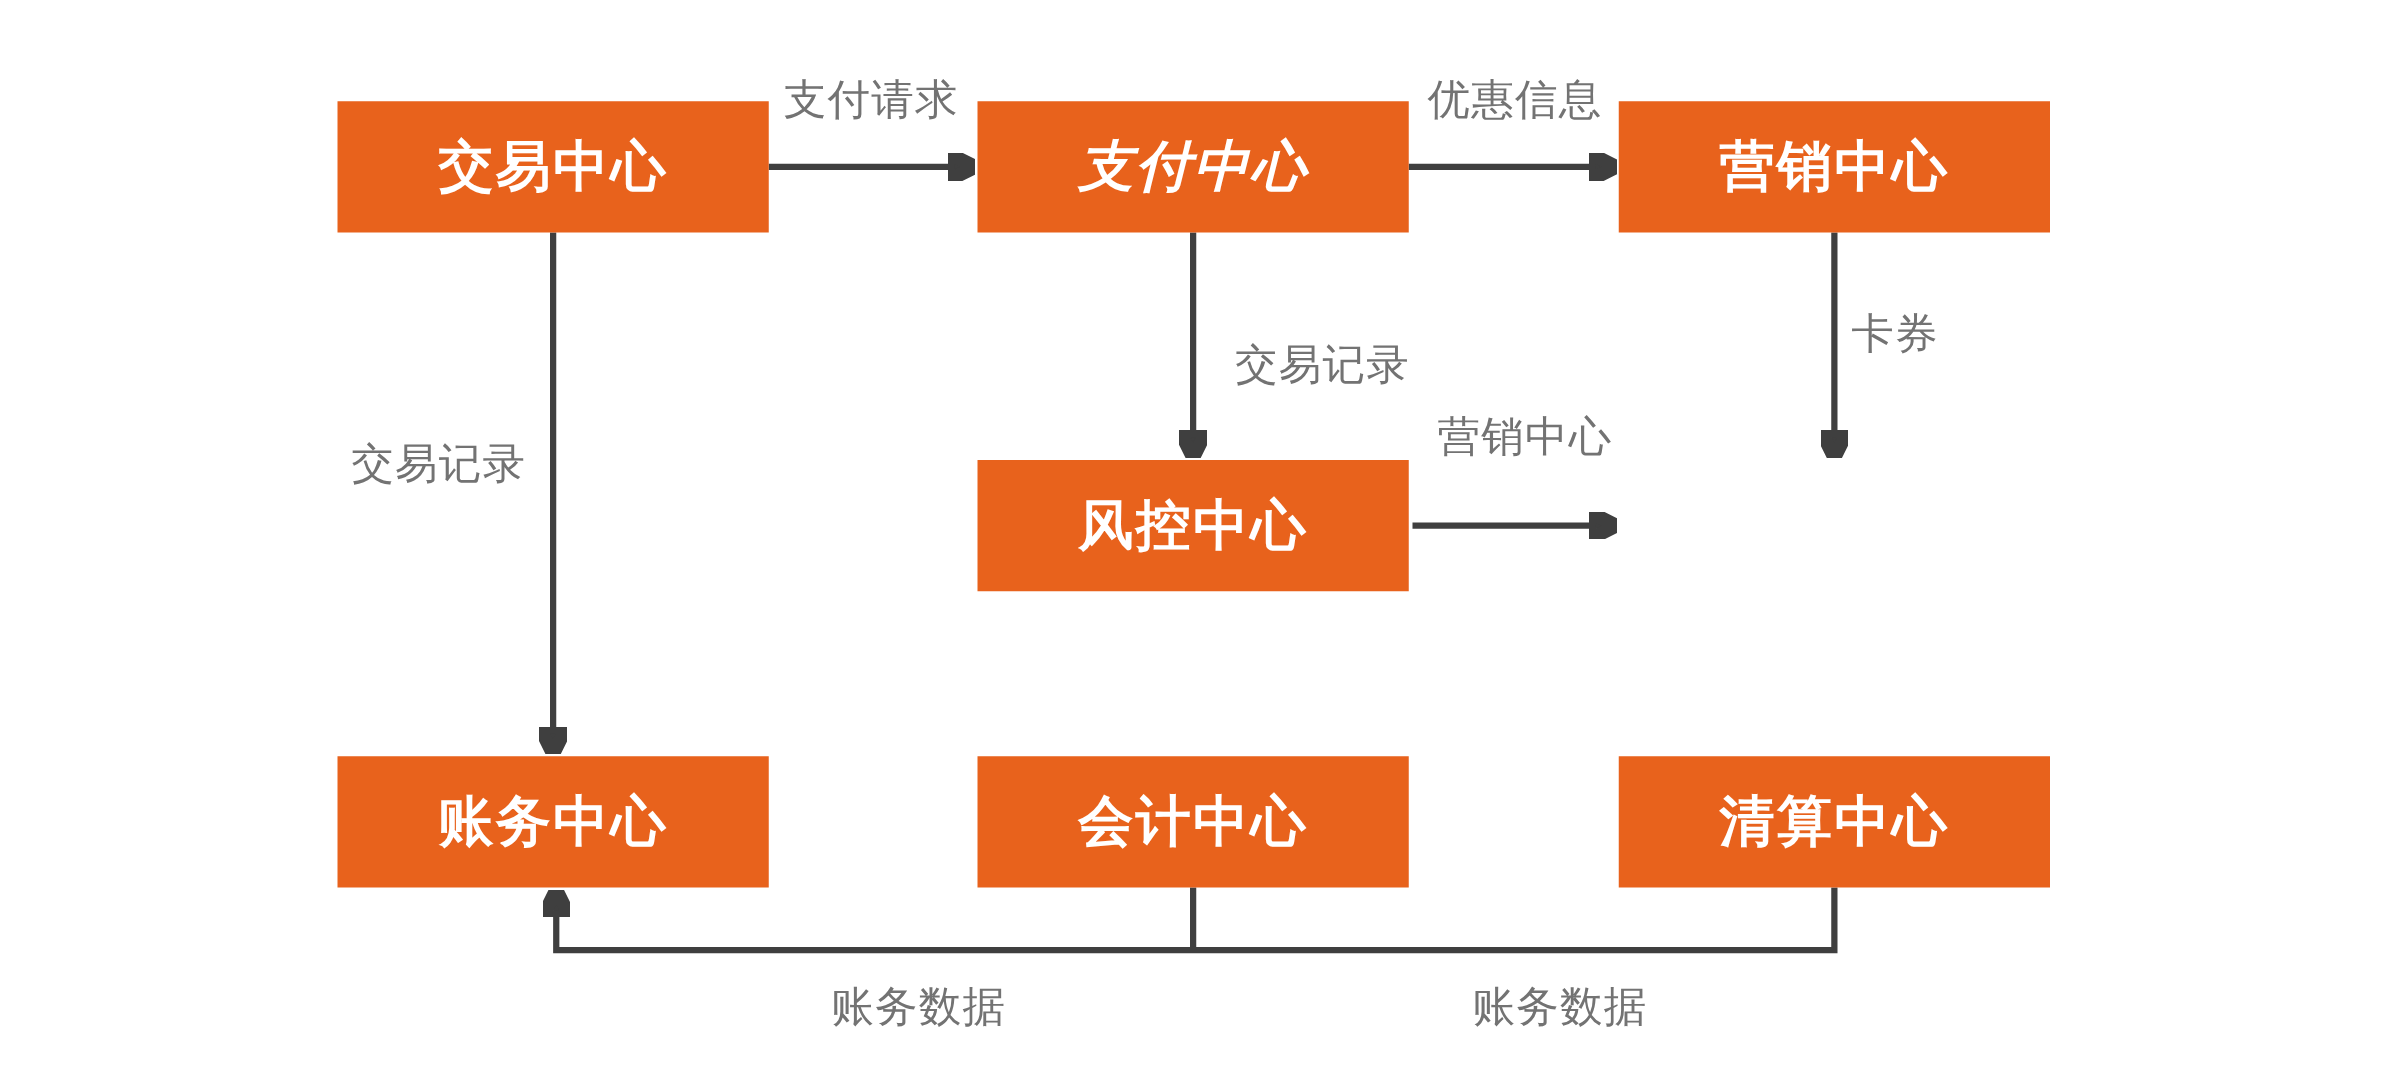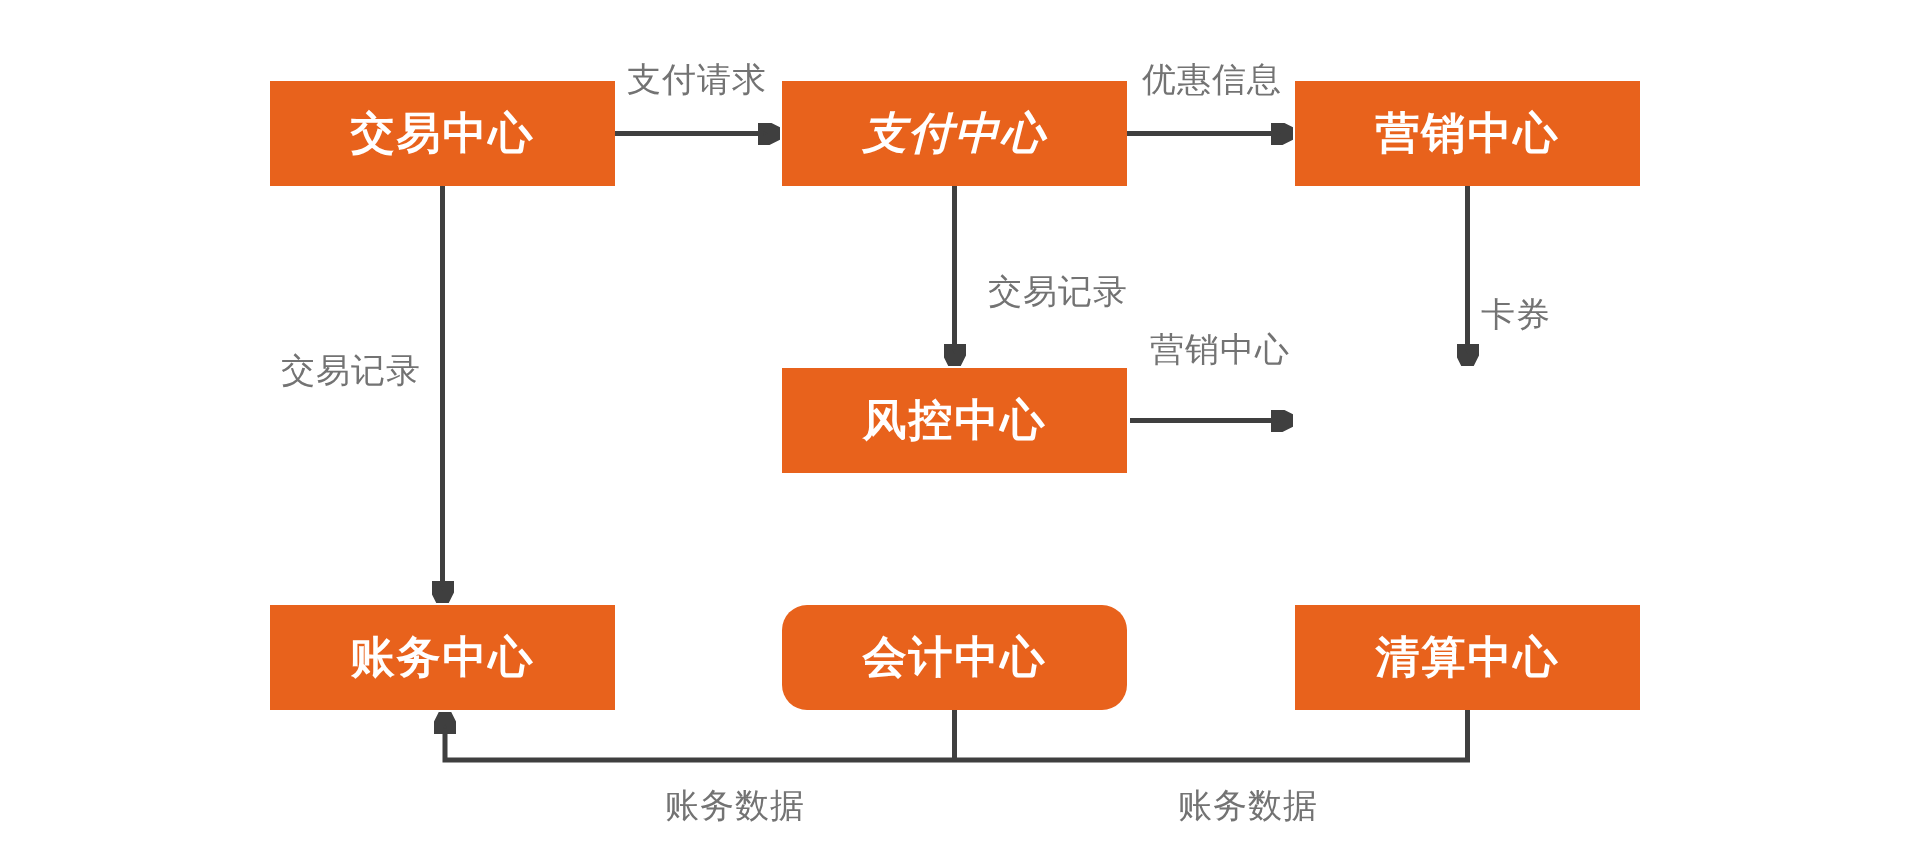--- a/index.html
+++ b/index.html
@@ -41,36 +41,36 @@
     letter-spacing: 2px;
     white-space: nowrap;
     text-align: right;
   }
   .node-trade      { left: 270px;  top: 81px;  }
   .node-payment    { left: 782px;  top: 81px; font-style: italic;  }
   .node-marketing  { left: 1295px; top: 81px;  }
   .node-risk       { left: 782px;  top: 368px; }
   .node-member     { left: 1295px; top: 368px; }
   .node-billing    { left: 270px;  top: 605px; }
-  .node-accounting { left: 782px;  top: 605px; border-radius: 25px; }
+  .node-accounting { left: 782px;  top: 605px; }
   .node-clearing   { left: 1295px; top: 605px; }
 
   .edge-label {
     position: absolute;
     transform: translate(-50%, -50%);
     color: #737373;
     font-size: 34px;
     font-weight: 500;
     letter-spacing: 1px;
     white-space: nowrap;
   }
   .lbl-payment-request { left: 697px;  top: 80px;  }
   .lbl-promo-info      { left: 1212px; top: 80px;  }
   .lbl-risk-consult    { left: 1058px; top: 292px; }
-  .lbl-card-coupon     { left: 1516px; top: 267px; margin-top: 48px; }
+  .lbl-card-coupon     { left: 1516px; top: 267px; }
   .lbl-member-info     { left: 1220px; top: 350px; }
   .lbl-trade-record    { left: 351px;  top: 371px; }
   .lbl-billing-data-left  { left: 735px;  top: 806px; }
   .lbl-billing-data-right { left: 1248px; top: 806px; }
 </style>
 </head>
 <body>
 
 <div class="canvas">
 

